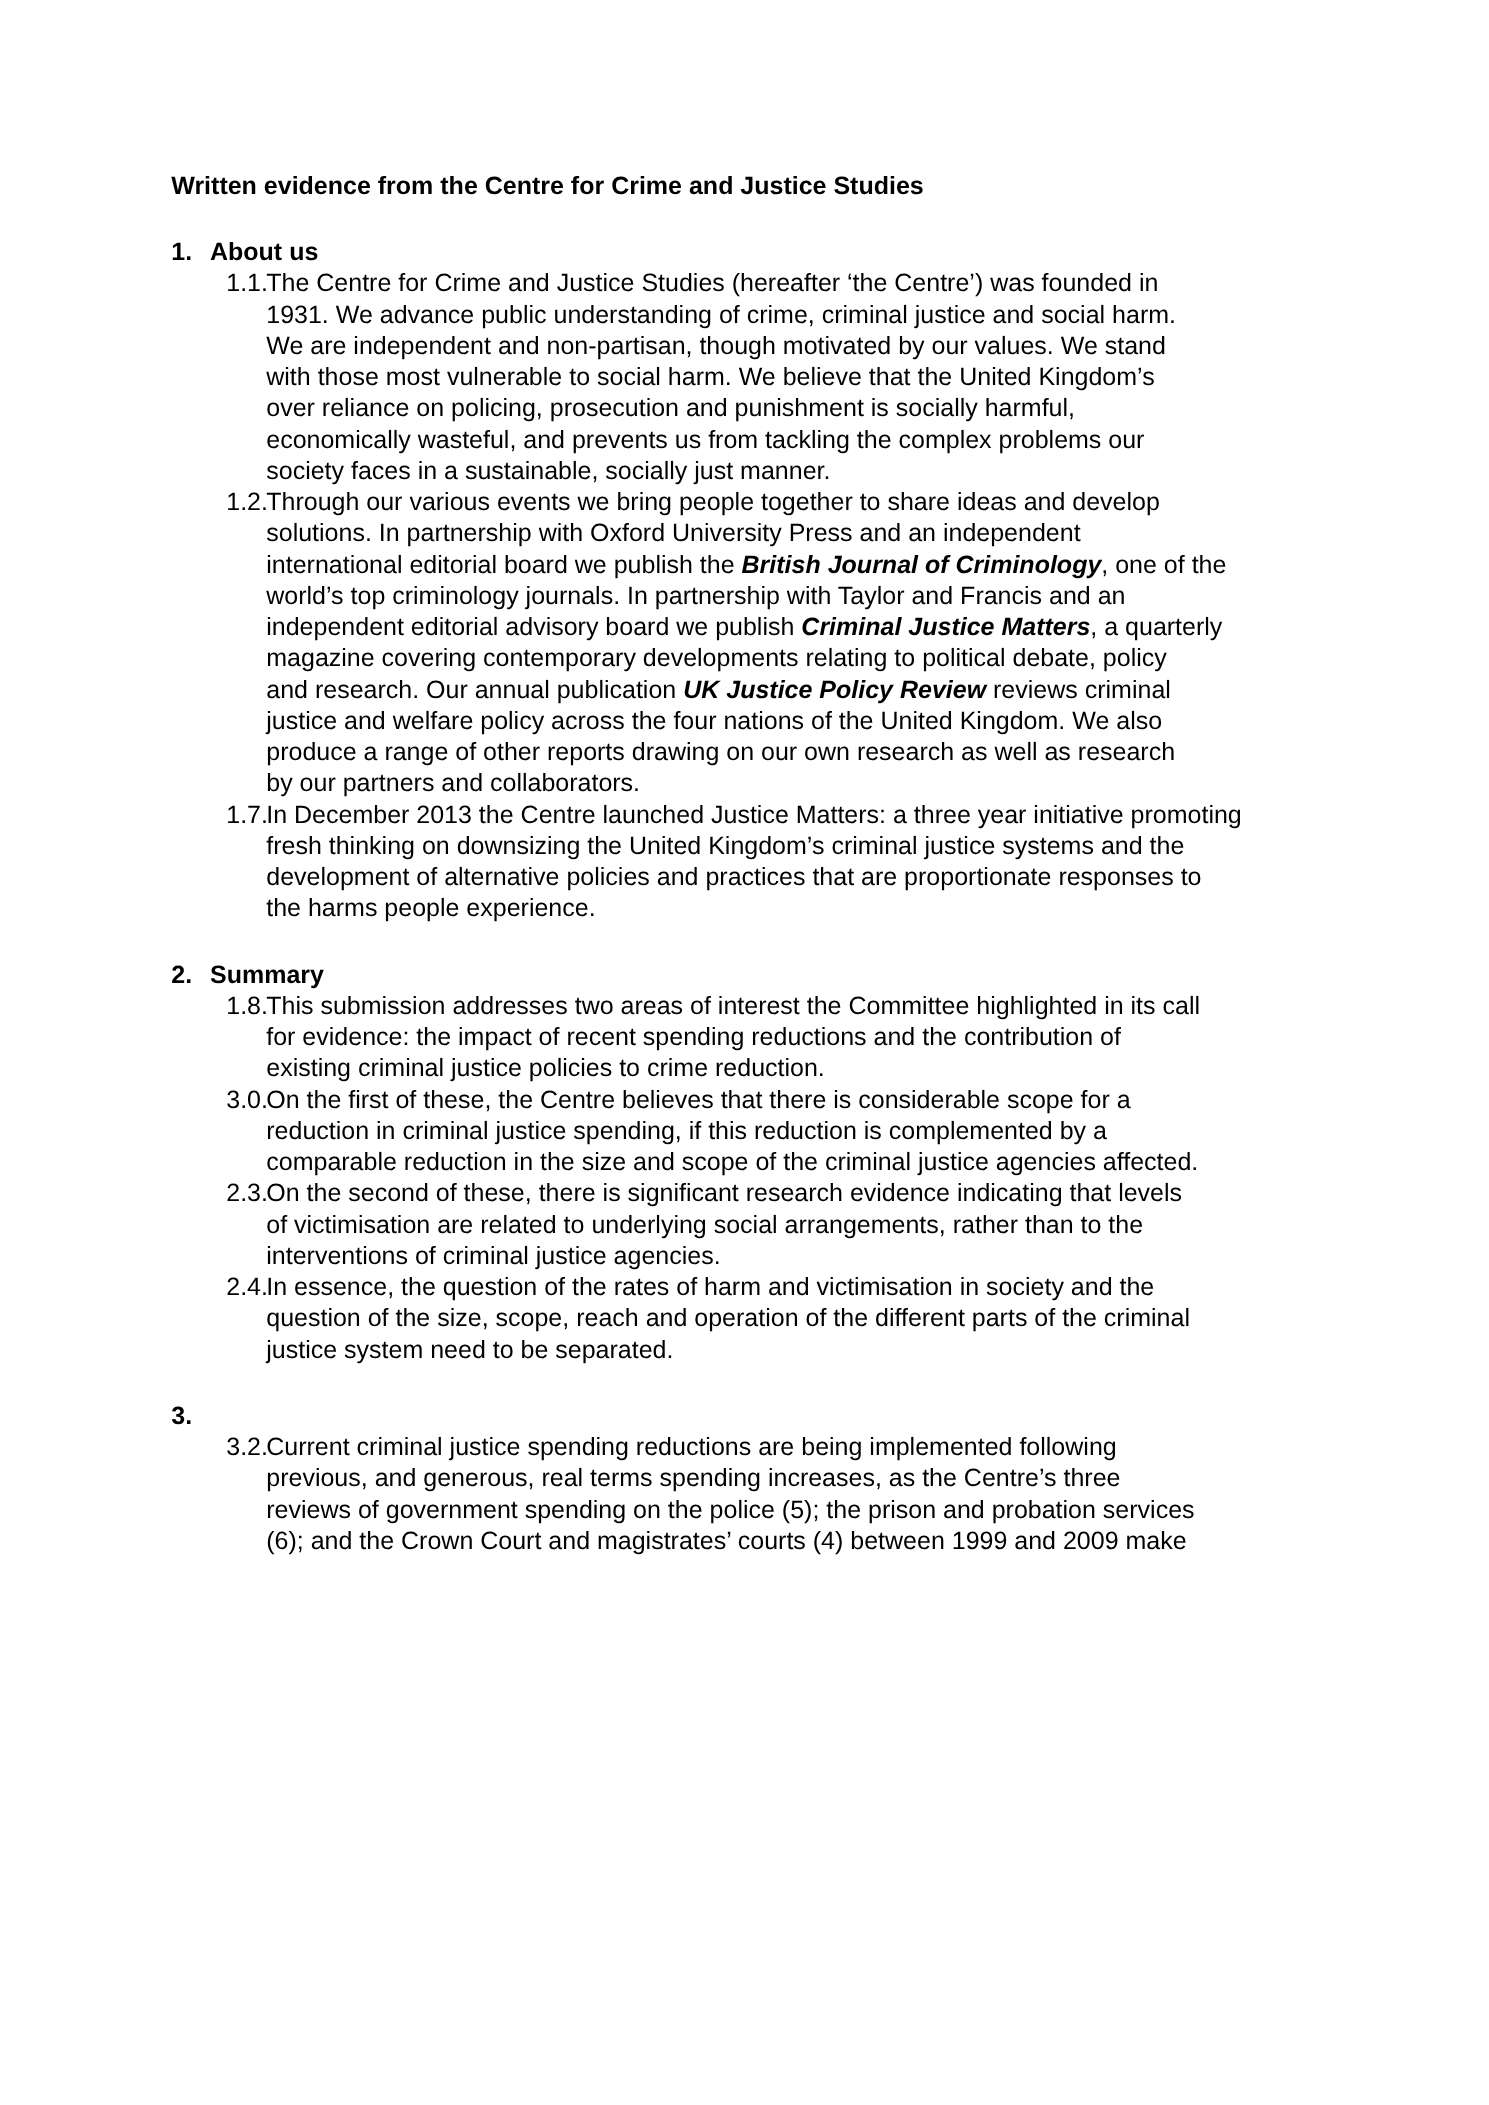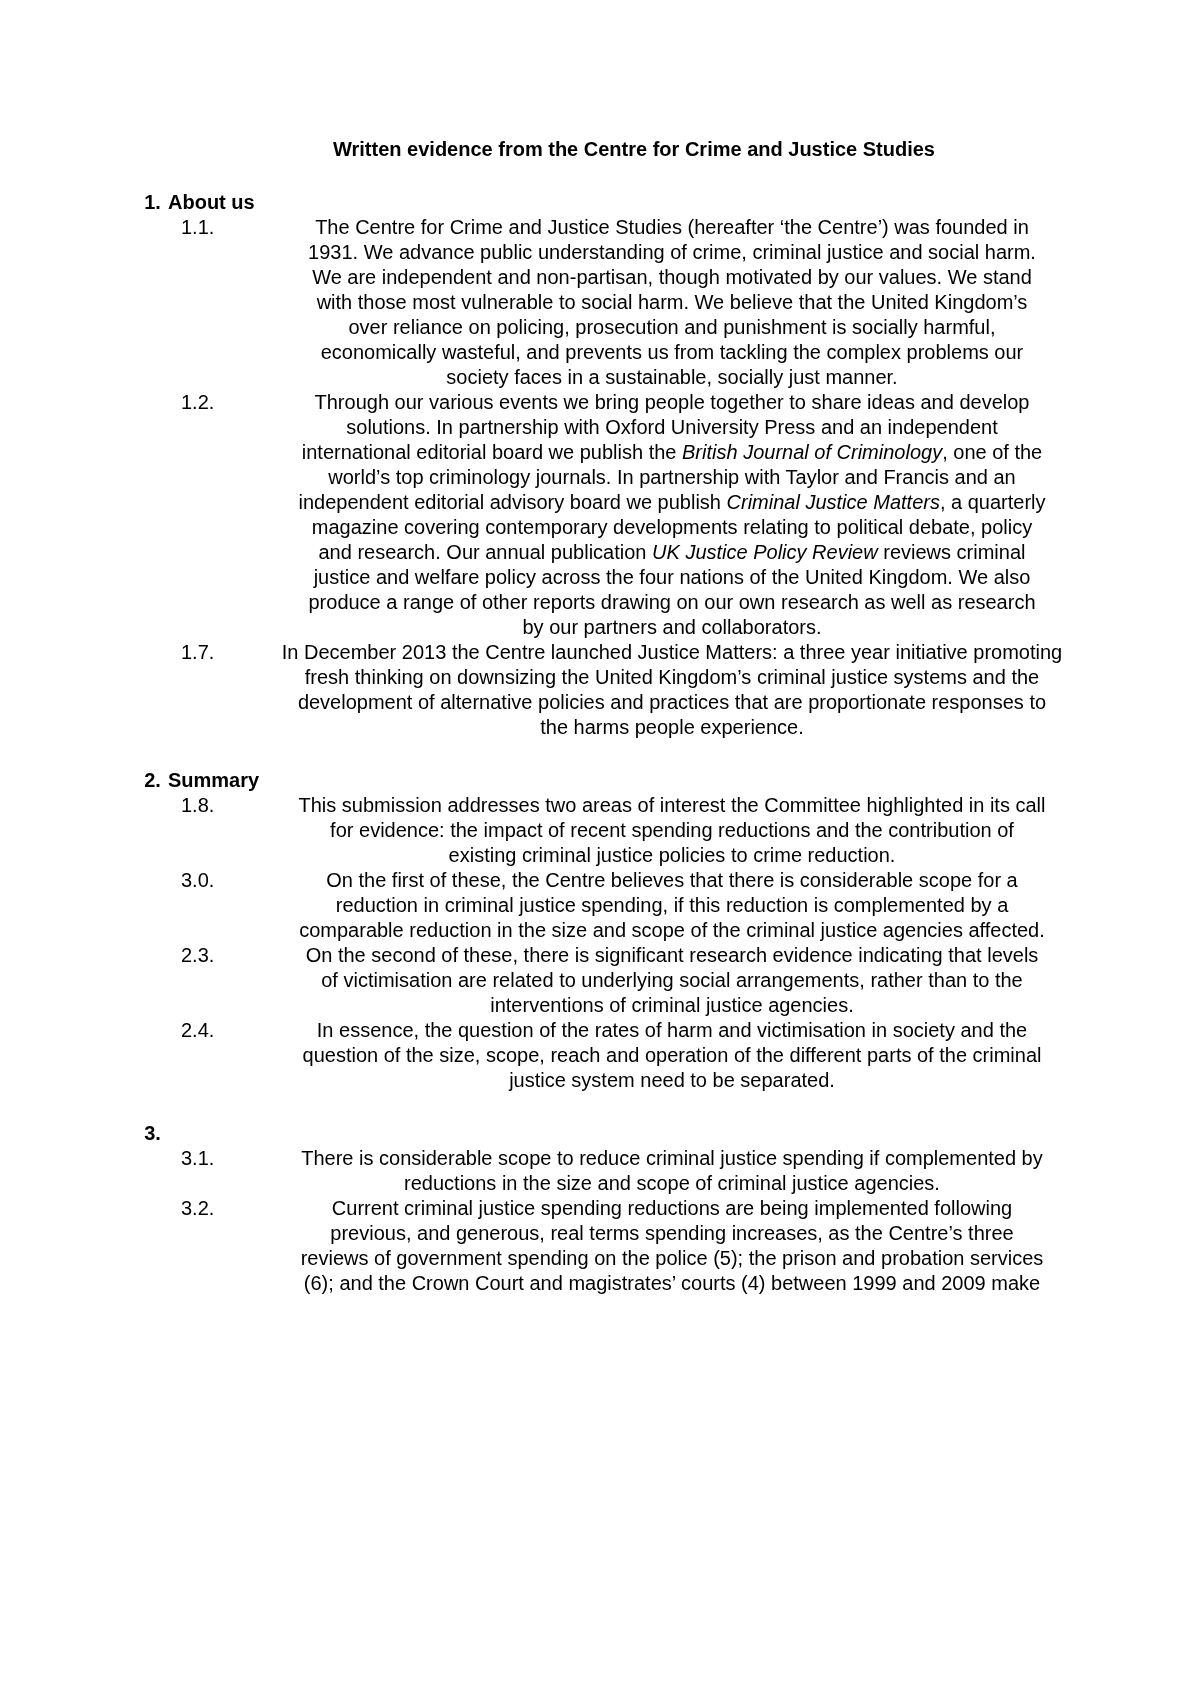--- a/index.html
+++ b/index.html
@@ -13,21 +13,20 @@
     font-family: "Liberation Sans", "DejaVu Sans", sans-serif;
     color: #000000;
     overflow: hidden;
   }
   .page {
     box-sizing: border-box;
     width: 1191px;
     height: 1684px;
     padding: 137px 60px 0 137px;
     background: #ffffff;
-    text-align: center;
   }
   .doc-title {
     font-size: 20px;
     line-height: 25px;
     font-weight: 700;
   }
   .heading {
     display: flex;
     margin-top: 28px;
     font-size: 20px;
@@ -47,20 +46,21 @@
   .pnum {
     width: 32px;
     flex-shrink: 0;
   }
   .ptext {
     white-space: pre-wrap;
     width: 920px;
   }
   .ptext i {
     font-style: italic;
+    font-weight: bold;
   }
 </style>
 </head>
 <body>
 
 <div class="page">
 
   <div class="doc-title">Written evidence from the Centre for Crime and Justice Studies</div>
 
   <div class="heading">
@@ -131,25 +131,20 @@
     <span class="pnum">2.4.</span>
     <span class="ptext"><span>In essence, the question of the rates of harm and victimisation in society and the
 question of the size, scope, reach and operation of the different parts of the criminal
 justice system need to be separated.</span></span>
   </div>
 
   <div class="heading">
     <span class="hnum">3.</span>
   </div>
 
-  <div class="para">
-    <span class="pnum">3.1.</span>
-    <span class="ptext"><span>There is considerable scope to reduce criminal justice spending if complemented by
-reductions in the size and scope of criminal justice agencies.</span></span>
-  </div>
 
   <div class="para">
     <span class="pnum">3.2.</span>
     <span class="ptext"><span>Current criminal justice spending reductions are being implemented following
 previous, and generous, real terms spending increases, as the Centre’s three
 reviews of government spending on the police (5); the prison and probation services
 (6); and the Crown Court and magistrates’ courts (4) between 1999 and 2009 make</span></span>
   </div>
 
 </div>

